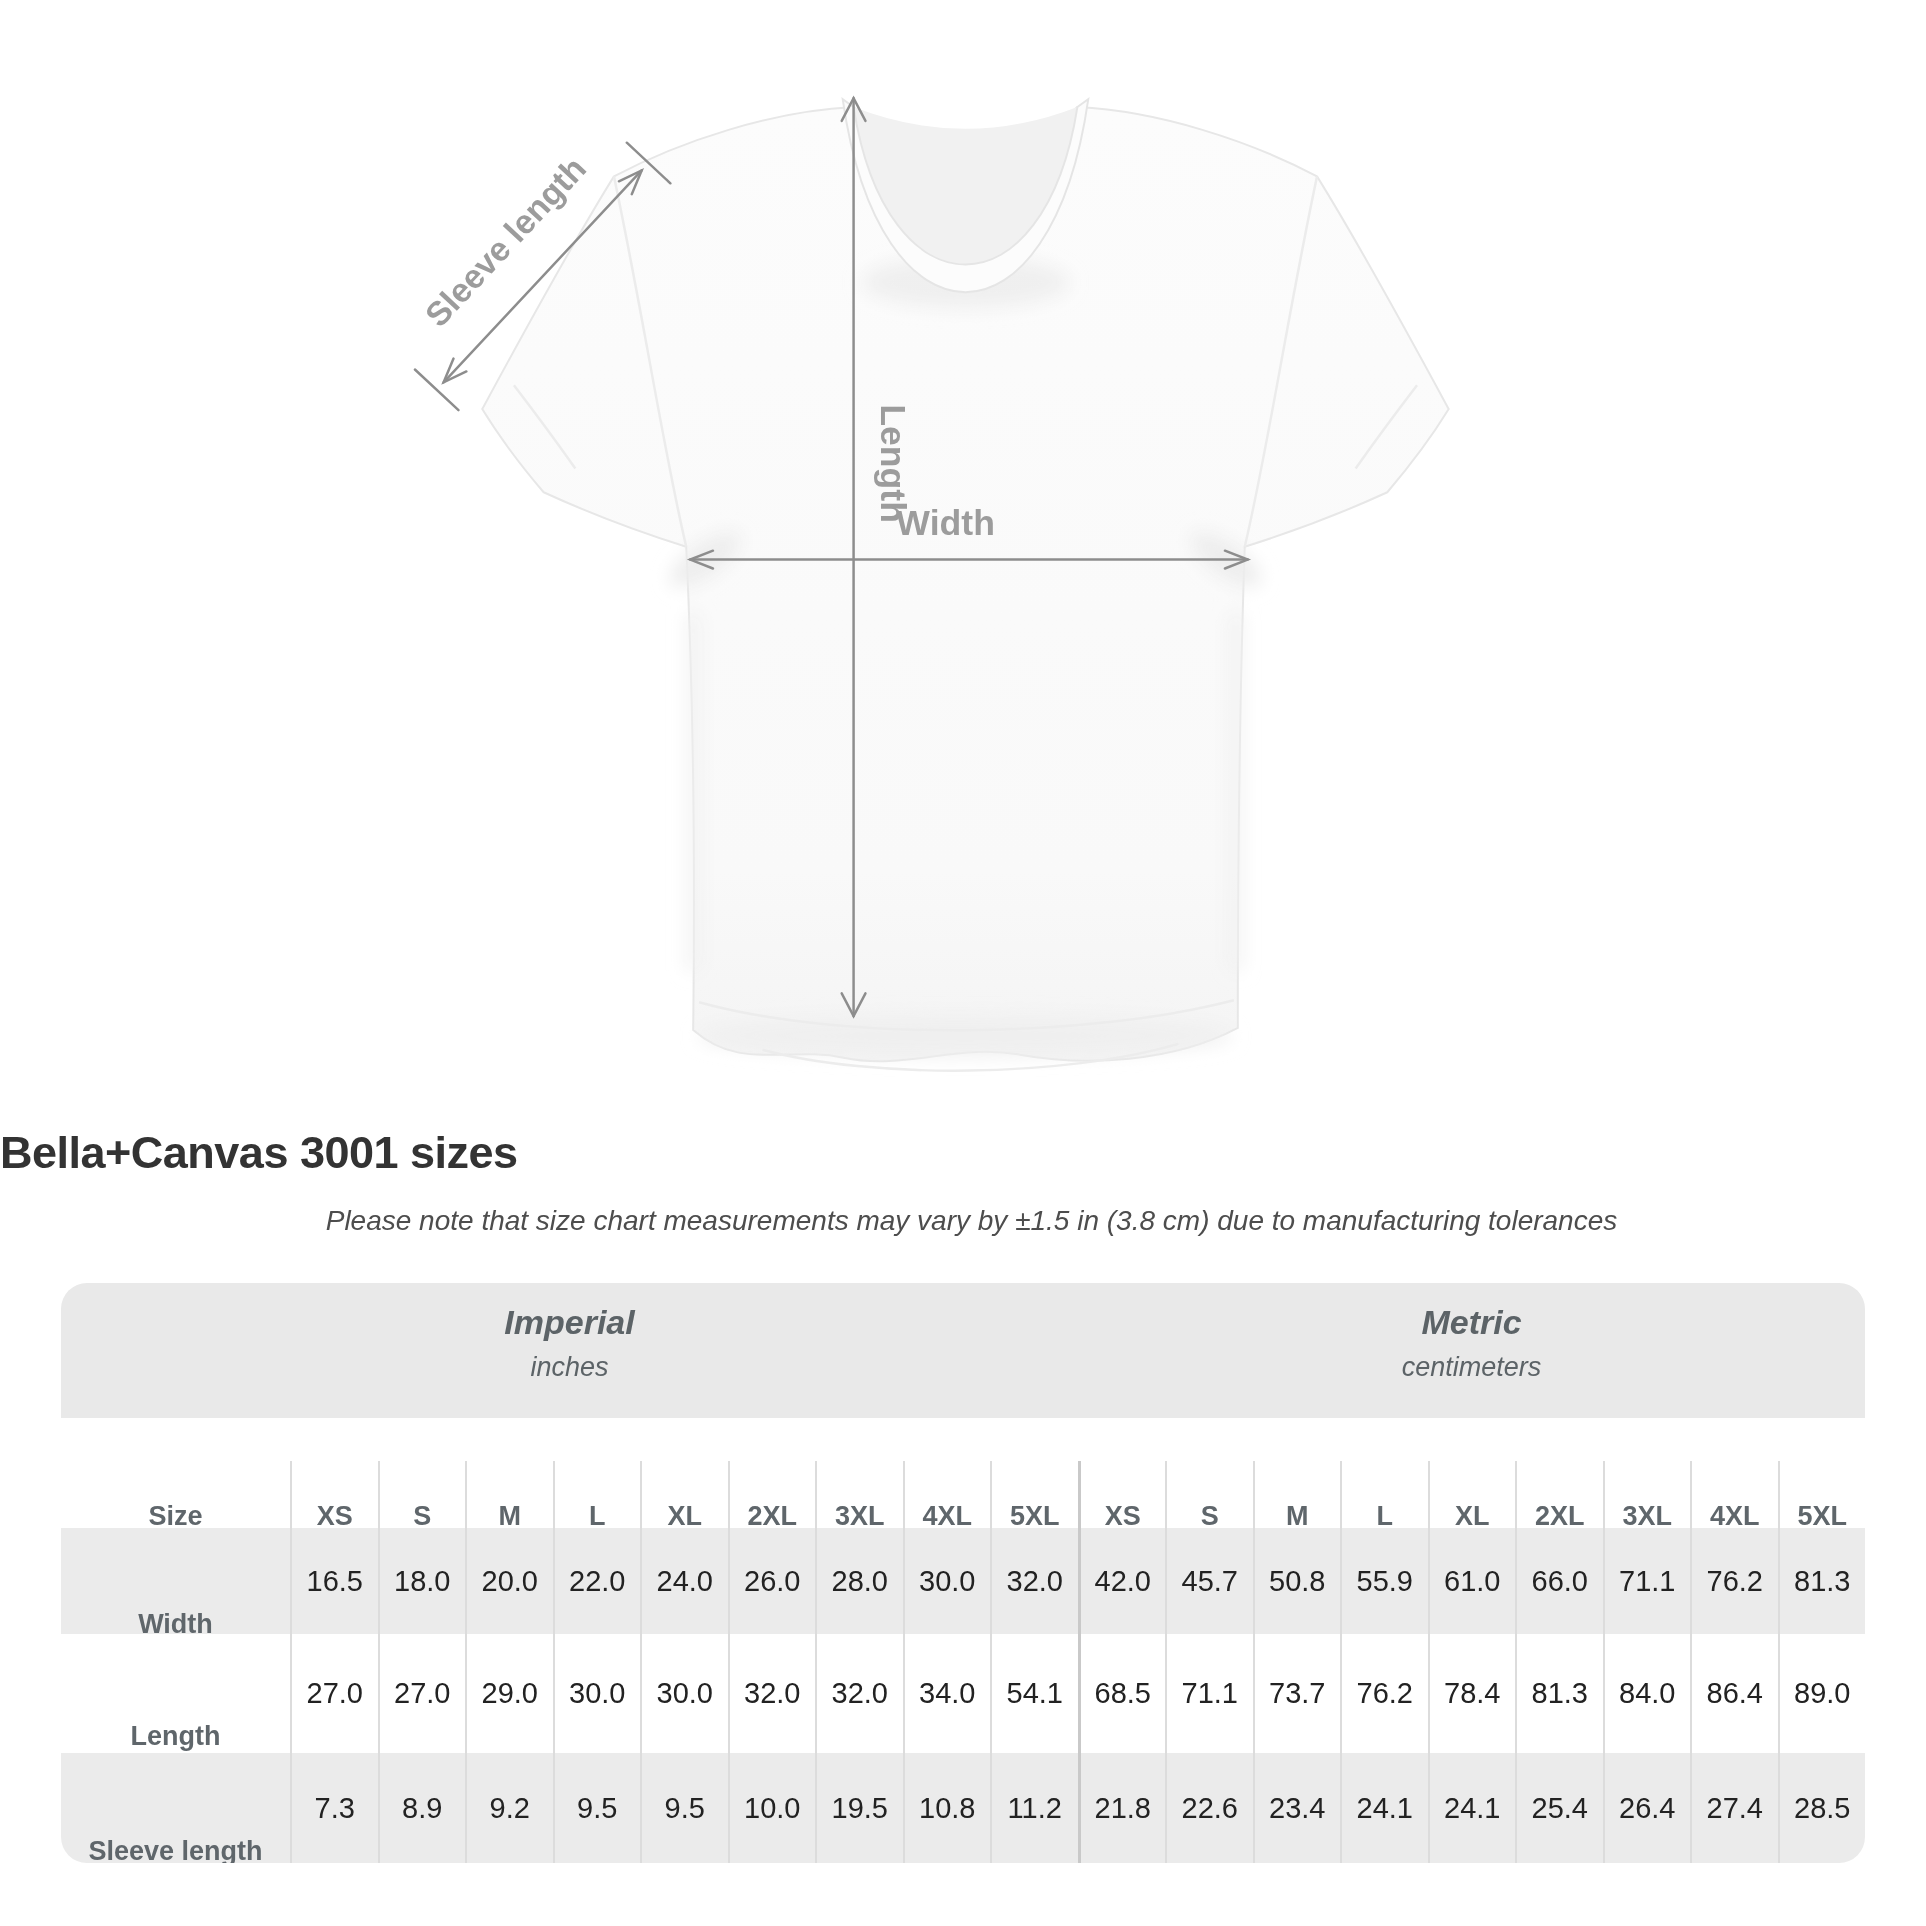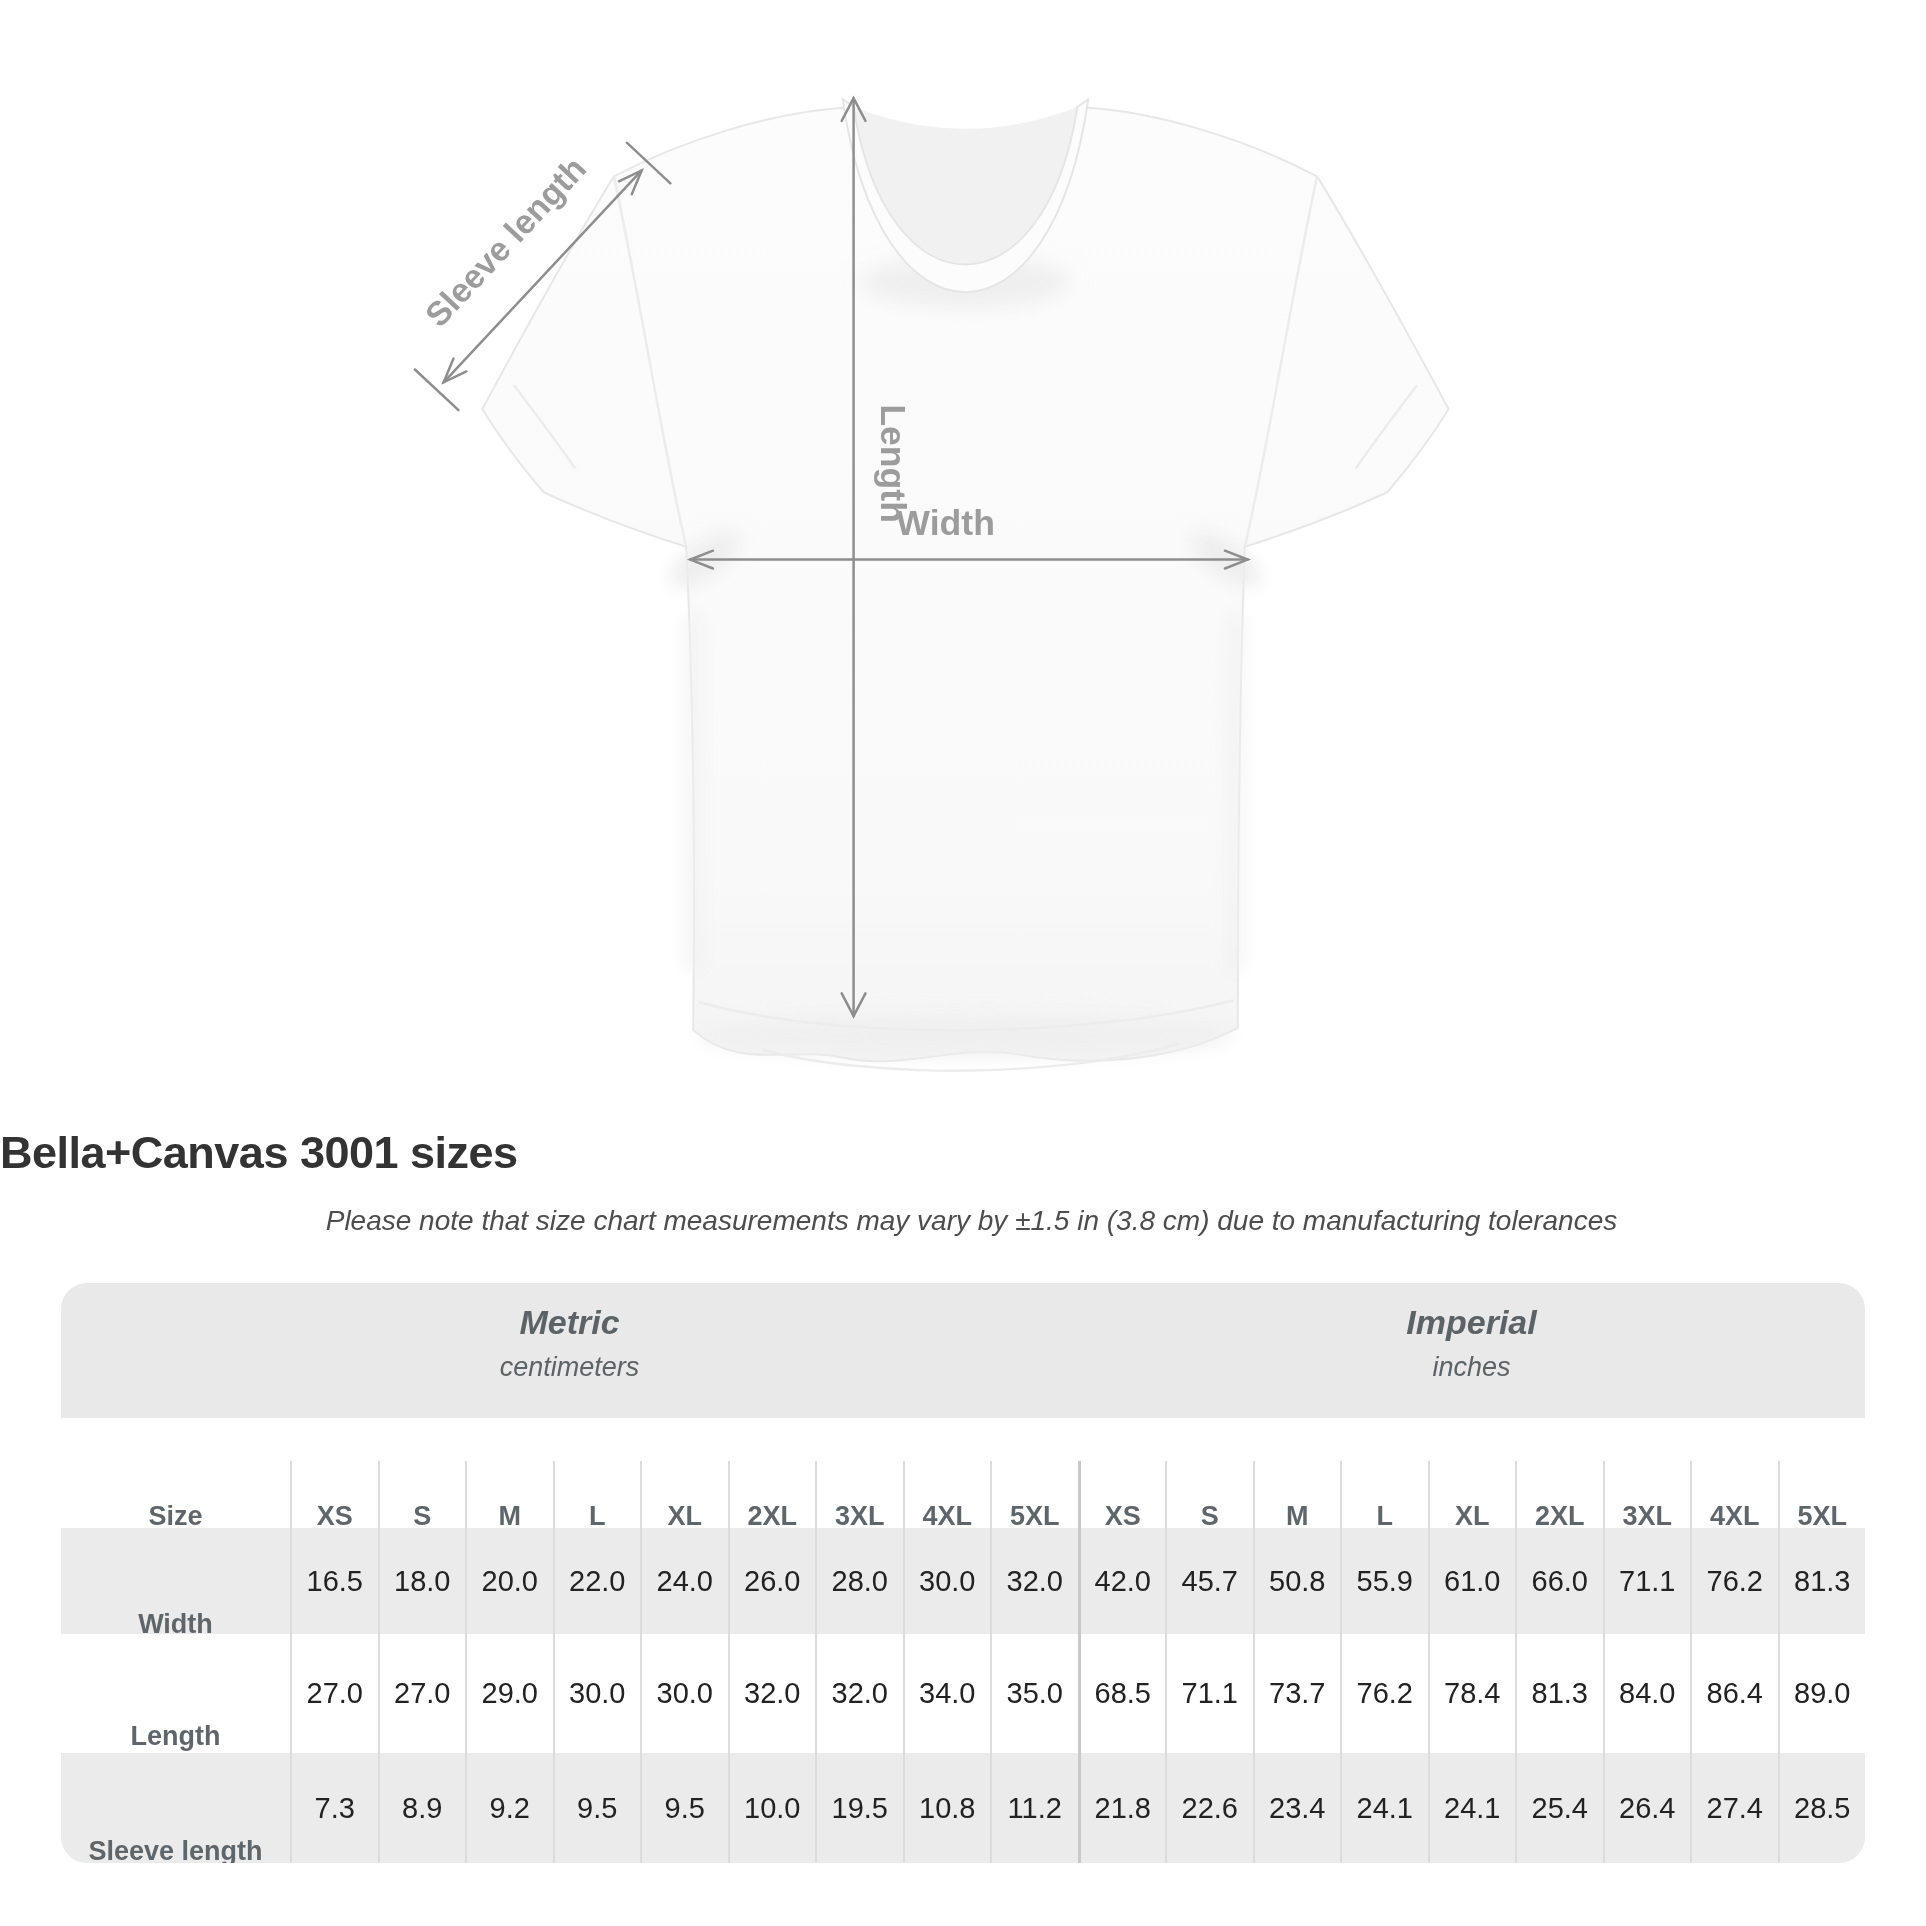--- a/index.html
+++ b/index.html
@@ -133,26 +133,26 @@
     <text transform="translate(890 468) rotate(90)" font-size="36" text-anchor="middle">Length</text>
     <text x="955" y="540" font-size="36" text-anchor="middle">Width</text>
   </svg>
 
   <h1 class="page-title">Bella+Canvas 3001 sizes</h1>
   <p class="page-subtitle">Please note that size chart measurements may vary by ±1.5 in (3.8 cm) due to manufacturing tolerances</p>
 
   <div class="size-table">
     <div class="unit-band">
       <div class="unit-cell">
+        <div class="unit-label">Imperial</div>
+        <div class="unit-sub">inches</div>
+      </div>
+      <div class="unit-cell">
         <div class="unit-label">Metric</div>
         <div class="unit-sub">centimeters</div>
-      </div>
-      <div class="unit-cell">
-        <div class="unit-label">Imperial</div>
-        <div class="unit-sub">inches</div>
       </div>
     </div>
     <div id="table-grid">
         <div class="trow r-head">
           <div class="tc hd">Size</div>
           <div class="tc hd">XS</div>
           <div class="tc hd">S</div>
           <div class="tc hd">M</div>
           <div class="tc hd">L</div>
           <div class="tc hd">XL</div>
@@ -194,21 +194,21 @@
         <div class="trow r1">
           <div class="tc hd">Length</div>
           <div class="tc">27.0</div>
           <div class="tc">27.0</div>
           <div class="tc">29.0</div>
           <div class="tc">30.0</div>
           <div class="tc">30.0</div>
           <div class="tc">32.0</div>
           <div class="tc">32.0</div>
           <div class="tc">34.0</div>
-          <div class="tc">35.0</div>
+          <div class="tc">54.1</div>
           <div class="tc">68.5</div>
           <div class="tc">71.1</div>
           <div class="tc">73.7</div>
           <div class="tc">76.2</div>
           <div class="tc">78.4</div>
           <div class="tc">81.3</div>
           <div class="tc">84.0</div>
           <div class="tc">86.4</div>
           <div class="tc">89.0</div>
         </div>

